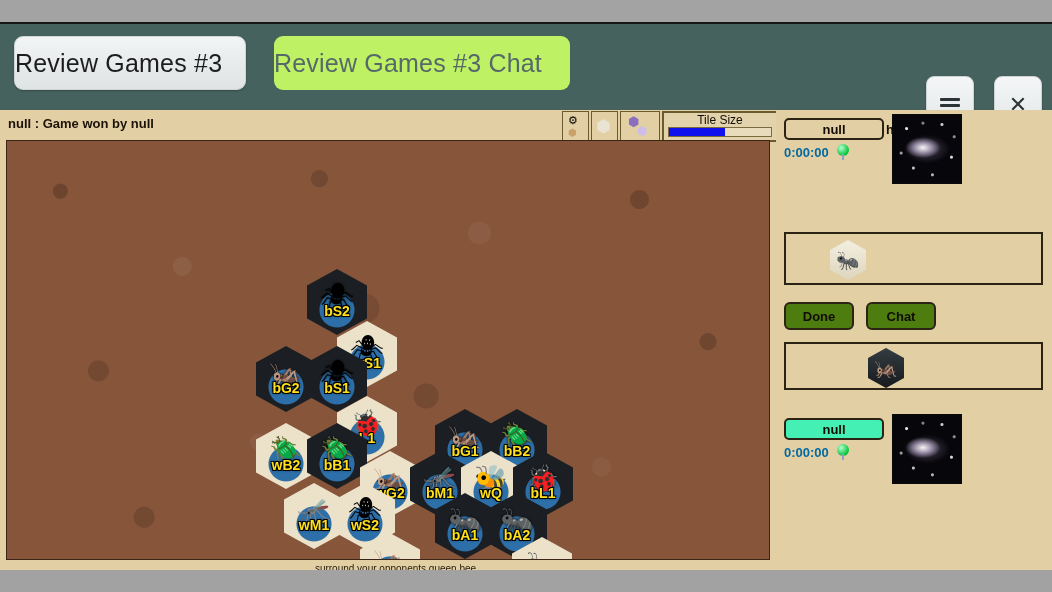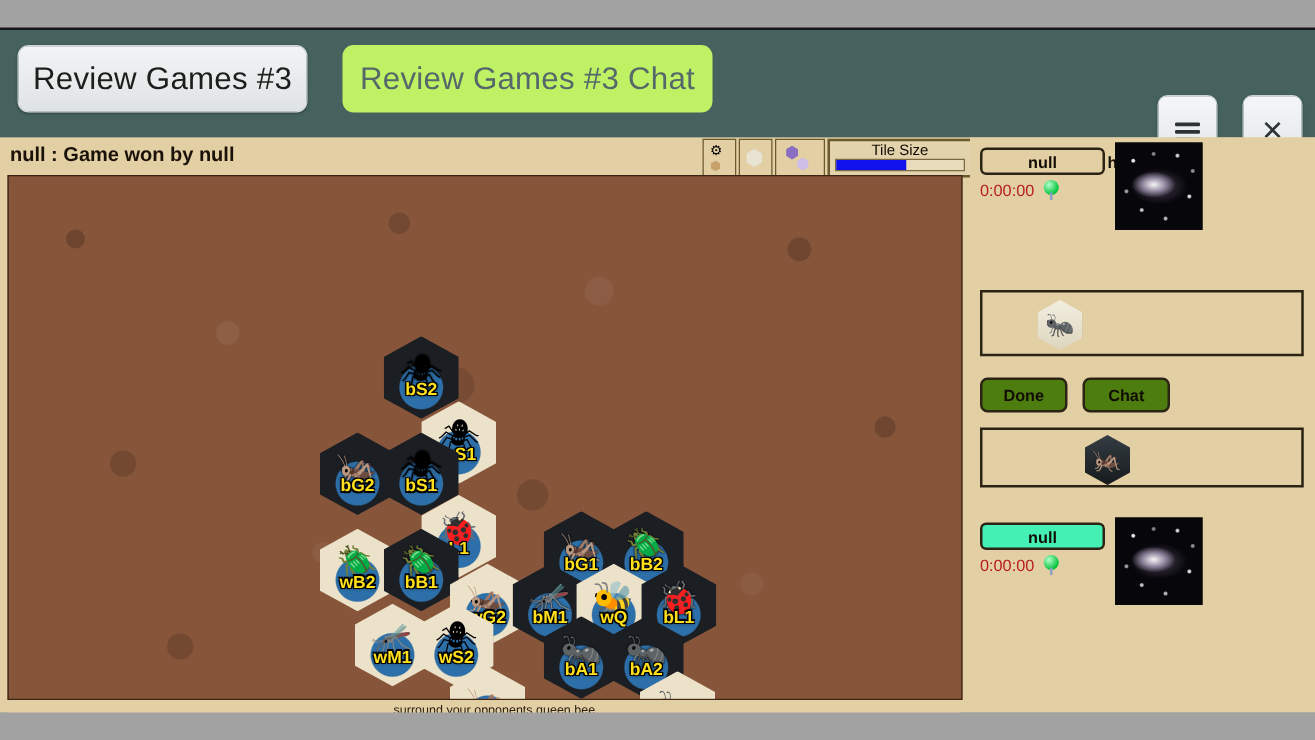--- a/index.html
+++ b/index.html
@@ -9,42 +9,42 @@
     font-family:"Liberation Sans", sans-serif;
     -webkit-font-smoothing:antialiased;
   }
   #app{position:relative;width:1052px;height:592px;}
 
   
   .os-bar{position:absolute;left:0;top:0;width:1052px;height:22px;background:#a3a3a3;border-bottom:2px solid #161616;}
   .tabbar{position:absolute;left:0;top:24px;width:1052px;height:86px;background:#46625e;}
 
   .tab{position:absolute;top:12px;height:54px;border-radius:9px;
-       display:flex;align-items:center;justify-content:center;
+       display:flex;align-items:center;justify-content:flex-start;
        font-size:25px;letter-spacing:.2px;box-sizing:border-box;}
   .tab.active{background:linear-gradient(#f2f4f5,#dfe3e4);color:#1d1d1d;
        border:1px solid #cfd4d5;box-shadow:0 1px 2px rgba(0,0,0,.25);}
   .tab.inactive{background:#bef264;color:#56686a;}
   #tab0{left:14px;width:232px;}
   #tab1{left:274px;width:296px;}
   #tab2{left:596px;width:194px;}
 
   .winbtn{position:absolute;top:52px;width:46px;height:56px;border-radius:8px;
           background:linear-gradient(#f4f6f7,#e2e6e7);border:1px solid #ccd2d3;
           display:flex;align-items:center;justify-content:center;color:#31393a;
           box-shadow:0 1px 2px rgba(0,0,0,.22);}
   #menu-btn{left:926px;}
   #close-btn{left:994px;}
   .hamb{width:20px;}
   .hamb i{display:block;height:3px;background:#2d3436;margin:3px 0;border-radius:1px;}
   .xglyph{font-size:22px;line-height:1;color:#2d3436;}
 
   
   .game{position:absolute;left:0;top:110px;width:1052px;height:460px;background:#e3cfa4;}
-  .statusline{position:absolute;left:8px;top:116px;font-size:16px;font-weight:bold;color:#1a1208;}
+  .statusline{position:absolute;left:8px;top:116px;font-size:13px;font-weight:bold;color:#1a1208;}
 
   
   .toolstrip{position:absolute;left:562px;top:110px;height:32px;display:flex;align-items:center;gap:2px;}
   .toolbtn{width:27px;height:30px;border:1px solid #6b5a2e;background:#e3cfa4;
            box-sizing:border-box;position:relative;overflow:hidden;}
   .toolbtn.wide{width:40px;}
   .tilesize{width:116px;height:31px;border:2px solid #6b5a2e;background:#e3d3ac;box-sizing:border-box;
             display:flex;flex-direction:column;align-items:center;justify-content:flex-start;}
   .tilesize .lbl{font-size:12px;font-weight:normal;color:#120d04;line-height:14px;}
   .tstrack{width:104px;height:10px;background:#e8dcbc;border:1px solid #7a6a3f;box-sizing:border-box;}
@@ -91,21 +91,21 @@
 
   
   .side{position:absolute;left:776px;top:110px;width:276px;height:452px;background:#e3cfa4;}
 
   .namebox{position:absolute;height:22px;border:2px solid #2b2414;border-radius:5px;
            display:flex;align-items:center;justify-content:center;box-sizing:border-box;
            font-size:13px;font-weight:bold;color:#120d04;}
   .namebox.plain{background:#e3cfa4;}
   .namebox.active{background:#45f0b4;}
   .clockrow{position:absolute;display:flex;align-items:center;gap:8px;}
-  .clockrow .t{font-size:13px;font-weight:normal;color:#b91c1c;}
+  .clockrow .t{font-size:13px;font-weight:bold;color:#0369a1;}
   .pin{position:relative;width:12px;height:16px;}
   .pin .ball{position:absolute;left:0;top:0;width:12px;height:12px;border-radius:50%;
              background:radial-gradient(circle at 35% 32%,#b6ffcf,#00c437 70%);}
   .pin .stem{position:absolute;left:5px;top:10px;width:2px;height:6px;background:#8fa0c8;}
 
   .avatar{position:absolute;width:68px;height:68px;border:1px solid #0a0a0a;
           background:
             radial-gradient(ellipse 22px 13px at 44% 48%, rgba(255,255,255,.95) 0%, rgba(210,195,230,.55) 45%, rgba(60,40,80,0) 80%),
             radial-gradient(ellipse 32px 20px at 50% 50%, rgba(180,160,200,.38), rgba(0,0,0,0) 72%),
             radial-gradient(circle at 20% 20%, rgba(255,255,255,.9) 0 1px, transparent 2px),

